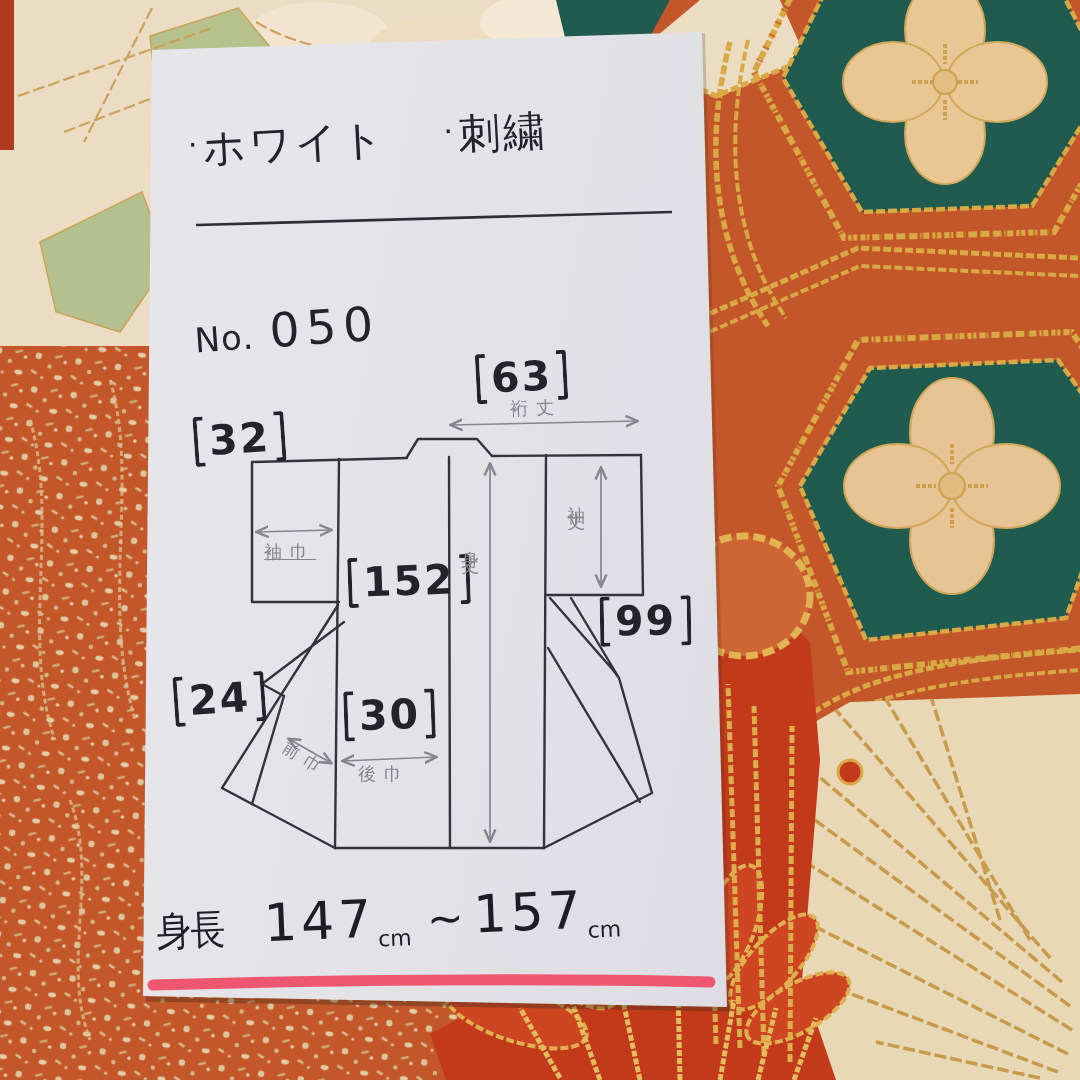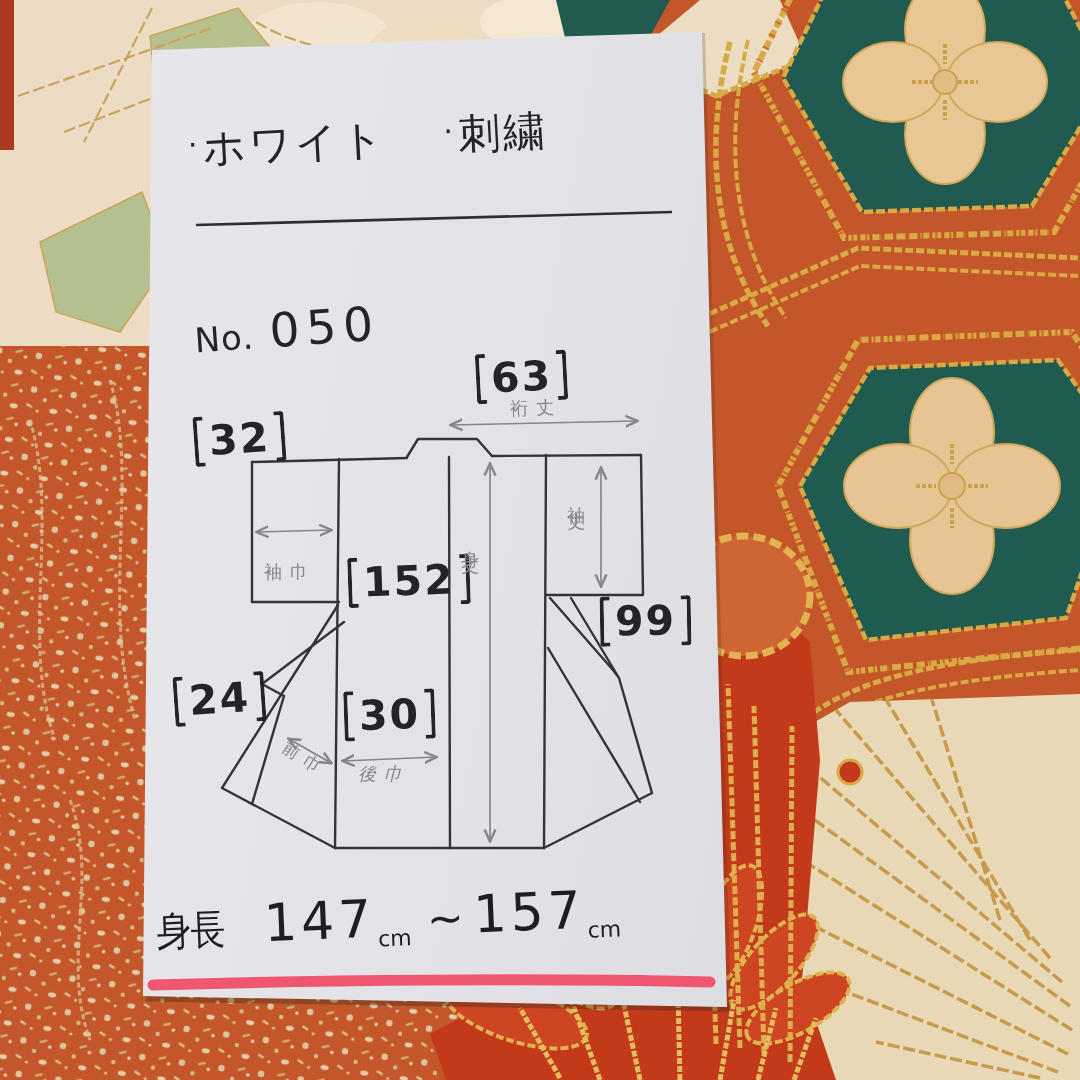--- a/index.html
+++ b/index.html
@@ -244,25 +244,25 @@
     <span class="num">24</span>
     <span class="bk bk-r"></span>
   </div>
   <div class="chip" style="left:344px;top:690px;transform:rotate(-2deg);">
     <span class="bk bk-l"></span>
     <span class="num">30</span>
     <span class="bk bk-r"></span>
   </div>
 
   <div class="plabel" style="left:510px;top:396px;transform:rotate(-2deg);">裄丈</div>
-  <div class="plabel" style="left:264px;top:560px;">袖巾</div>
+  <div class="plabel" style="left:264px;top:540px;text-decoration:underline;">袖巾</div>
   <div class="plabel v" style="left:458px;top:536px;">身丈</div>
   <div class="plabel v" style="left:564px;top:492px;">袖丈</div>
   <div class="plabel" style="left:280px;top:748px;font-size:17px;transform:rotate(33deg);">前巾</div>
-  <div class="plabel" style="left:358px;top:762px;font-style:italic;">後巾</div>
+  <div class="plabel" style="left:358px;top:762px;">後巾</div>
 
   <div class="ink height-line" style="left:156px;top:888px;">
     <span class="hl-label">身長</span>
     <span class="hl-num" style="margin-left:28px;">147</span>
     <span class="hl-unit">cm</span>
     <span class="hl-tilde">~</span>
     <span class="hl-num">157</span>
     <span class="hl-unit">cm</span>
   </div>
 

